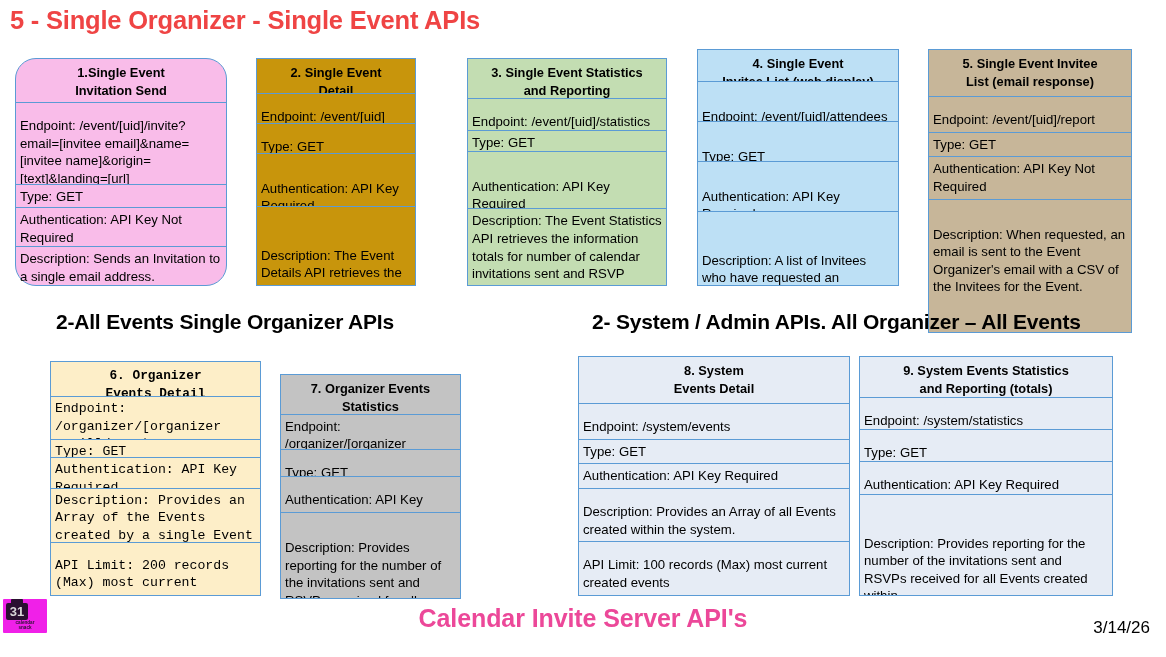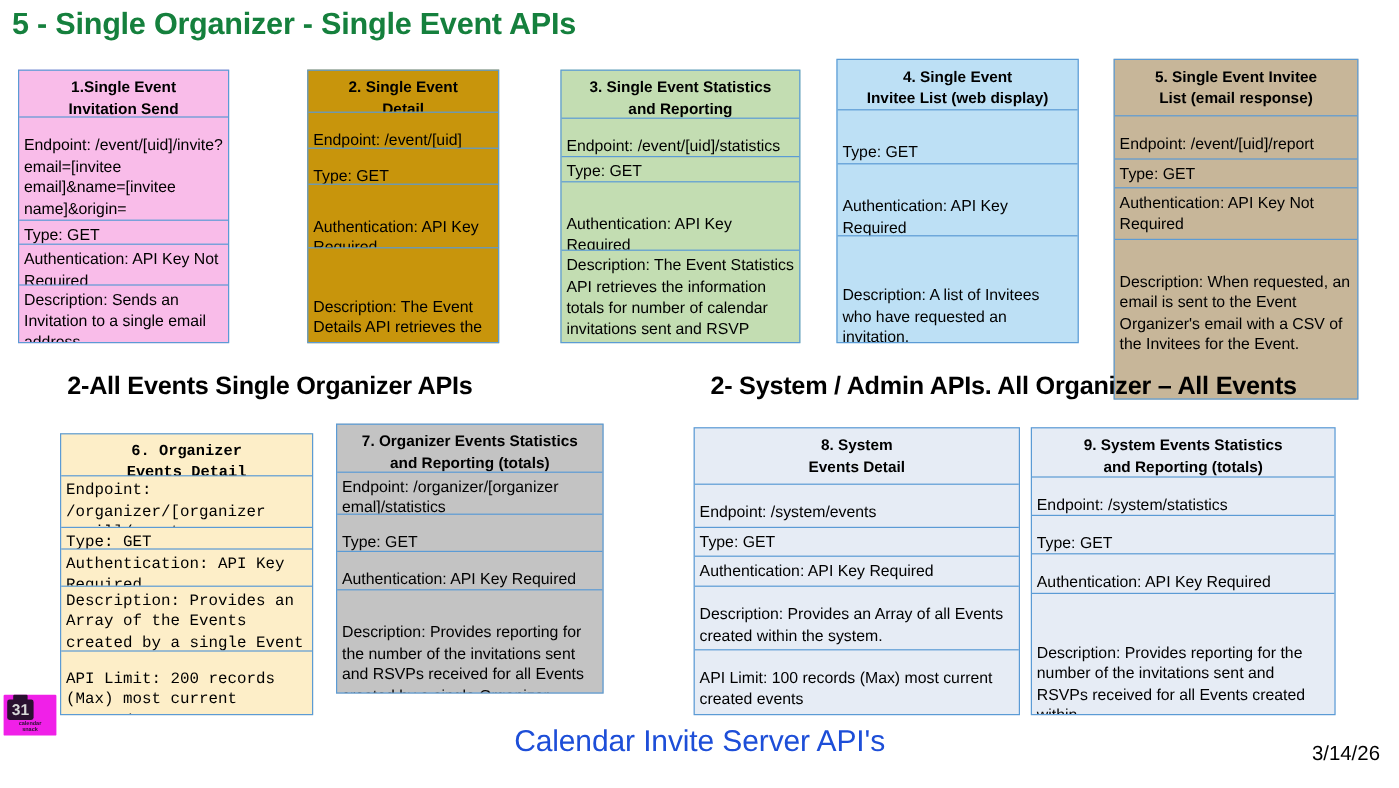--- a/index.html
+++ b/index.html
@@ -19,21 +19,21 @@
     background: #ffffff;
     overflow: hidden;
   }
   
   .slide-title {
     position: absolute;
     left: 10px;
     top: 6px;
     font-size: 25.5px;
     font-weight: bold;
-    color: #15803d;
+    color: #ef4444;
     letter-spacing: -0.2px;
     white-space: nowrap;
   }
   
   .section-heading {
     position: absolute;
     font-size: 21px;
     font-weight: bold;
     color: #000000;
     white-space: nowrap;
@@ -75,56 +75,56 @@
   .fill-pink  { background: #f9bce9; }
   .fill-gold  { background: #c8950c; }
   .fill-green { background: #c3ddb2; }
   .fill-blue  { background: #bde0f5; }
   .fill-tan   { background: #c7b699; }
   .fill-cream { background: #fdeec8; font-family: Liberation Mono, monospace; }
   .fill-gray  { background: #c3c3c3; }
   .fill-pale  { background: #e6ecf5; }
 
   
-  #card-1 { left: 15px;   top: 58px;  width: 176px; height: 228px; }
+  #card-1 { left: 15px;   top: 58px;  width: 212px; height: 228px; border-radius: 21px; }
   #card-2 { left: 256px;  top: 58px;  width: 160px; height: 228px; }
   #card-3 { left: 467px;  top: 58px;  width: 200px; height: 228px; }
   #card-4 { left: 697px;  top: 49px;  width: 202px; height: 237px; }
   #card-5 { left: 928px;  top: 49px;  width: 204px; height: 284px; }
 
   
   #card-6 { left: 50px;   top: 361px; width: 211px; height: 235px; }
-  #card-7 { left: 280px;  top: 353px; width: 223px; height: 225px; }
+  #card-7 { left: 280px;  top: 374px; width: 181px; height: 225px; }
   #card-8 { left: 578px;  top: 356px; width: 272px; height: 240px; justify-content: space-between; }
   #card-9 { left: 859px;  top: 356px; width: 254px; height: 240px; }
 
   
   .footer-title {
     position: absolute;
     left: 0;
     right: 0;
     top: 604px;
     text-align: center;
     font-size: 25px;
-    font-weight: normal;
-    color: #1d4ed8;
+    font-weight: bold;
+    color: #ec4899;
     letter-spacing: -0.1px;
   }
   .footer-date {
     position: absolute;
     right: 16px;
     top: 618px;
     font-size: 17px;
     color: #000000;
   }
   
   .logo {
     position: absolute;
     left: 3px;
-    top: 579px;
+    top: 599px;
     width: 44px;
     height: 34px;
     background: #f020e8;
     border-radius: 1px;
   }
   .logo .cal-top {
     position: absolute;
     left: 8px;
     top: 0px;
     width: 12px;
@@ -197,20 +197,21 @@
     <div class="row">Type: GET</div>
     <div class="row pad-top-lg">Authentication: API Key Required</div>
     <div class="row grow">Description: The Event Statistics API retrieves the information totals for number of calendar invitations sent and RSVP received.</div>
   </div>
 
   <div class="card fill-blue" id="card-4">
     <div class="row head">
       <span>4. Single Event</span><br>
       <span>Invitee List (web display)</span>
     </div>
+    <div class="row pad-top-lg">Endpoint: /event/[uid]/attendees</div>
     <div class="row pad-top-lg">Type: GET</div>
     <div class="row pad-top-lg">Authentication: API Key Required</div>
     <div class="row pad-top-xl grow">Description: A list of Invitees who have requested an invitation.</div>
   </div>
 
   <div class="card fill-tan" id="card-5">
     <div class="row head">
       <span>5. Single Event Invitee</span><br>
       <span>List (email response)</span>
     </div>

